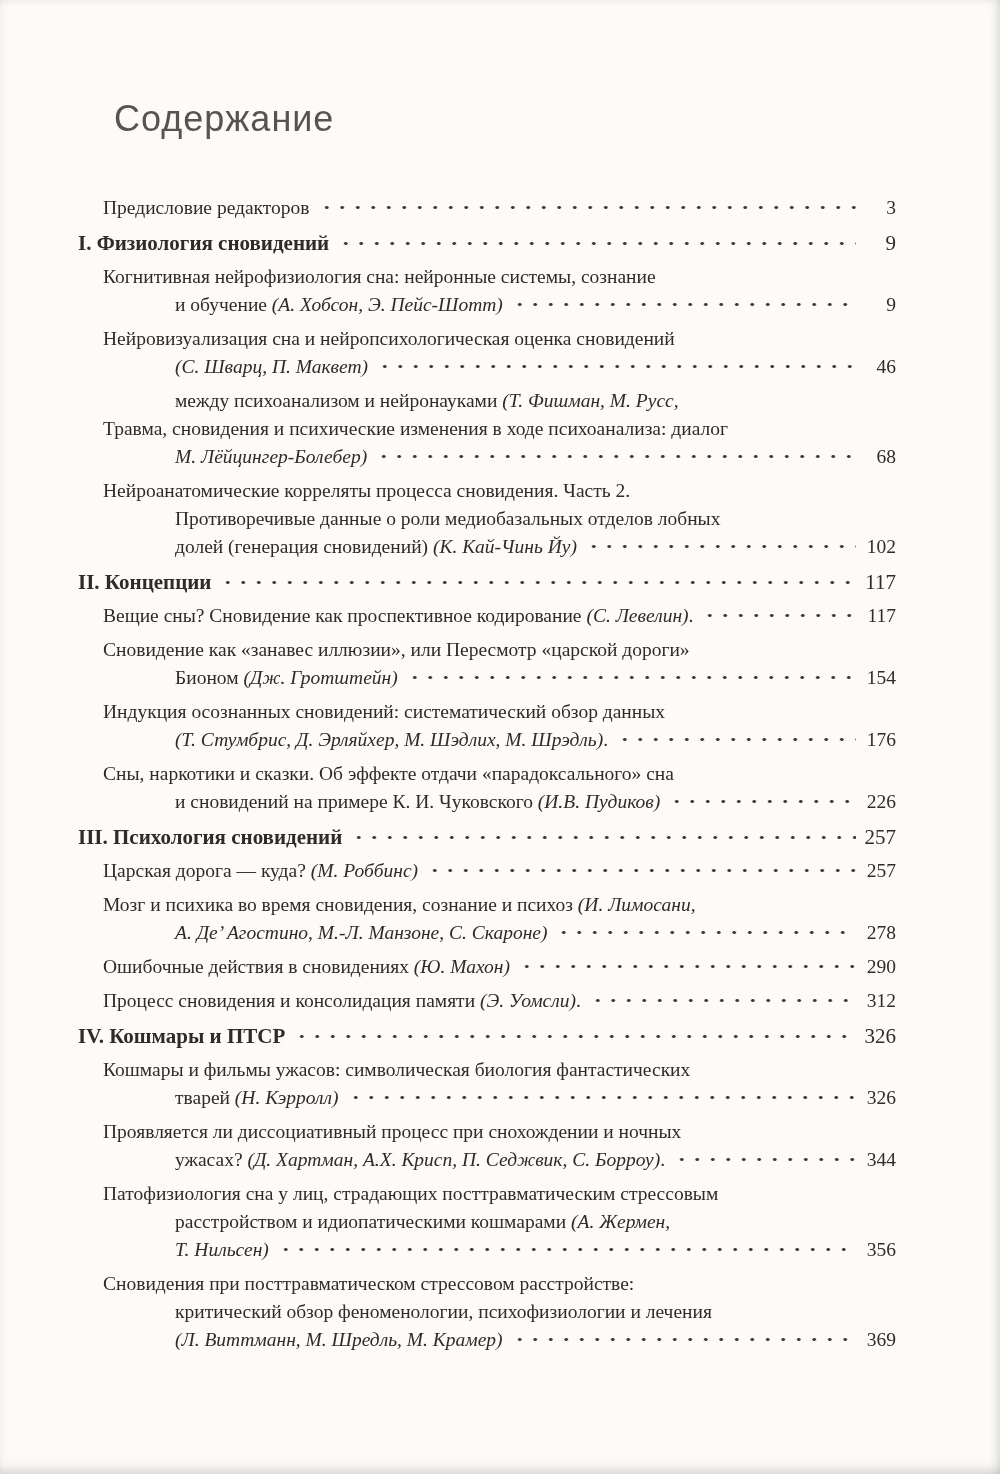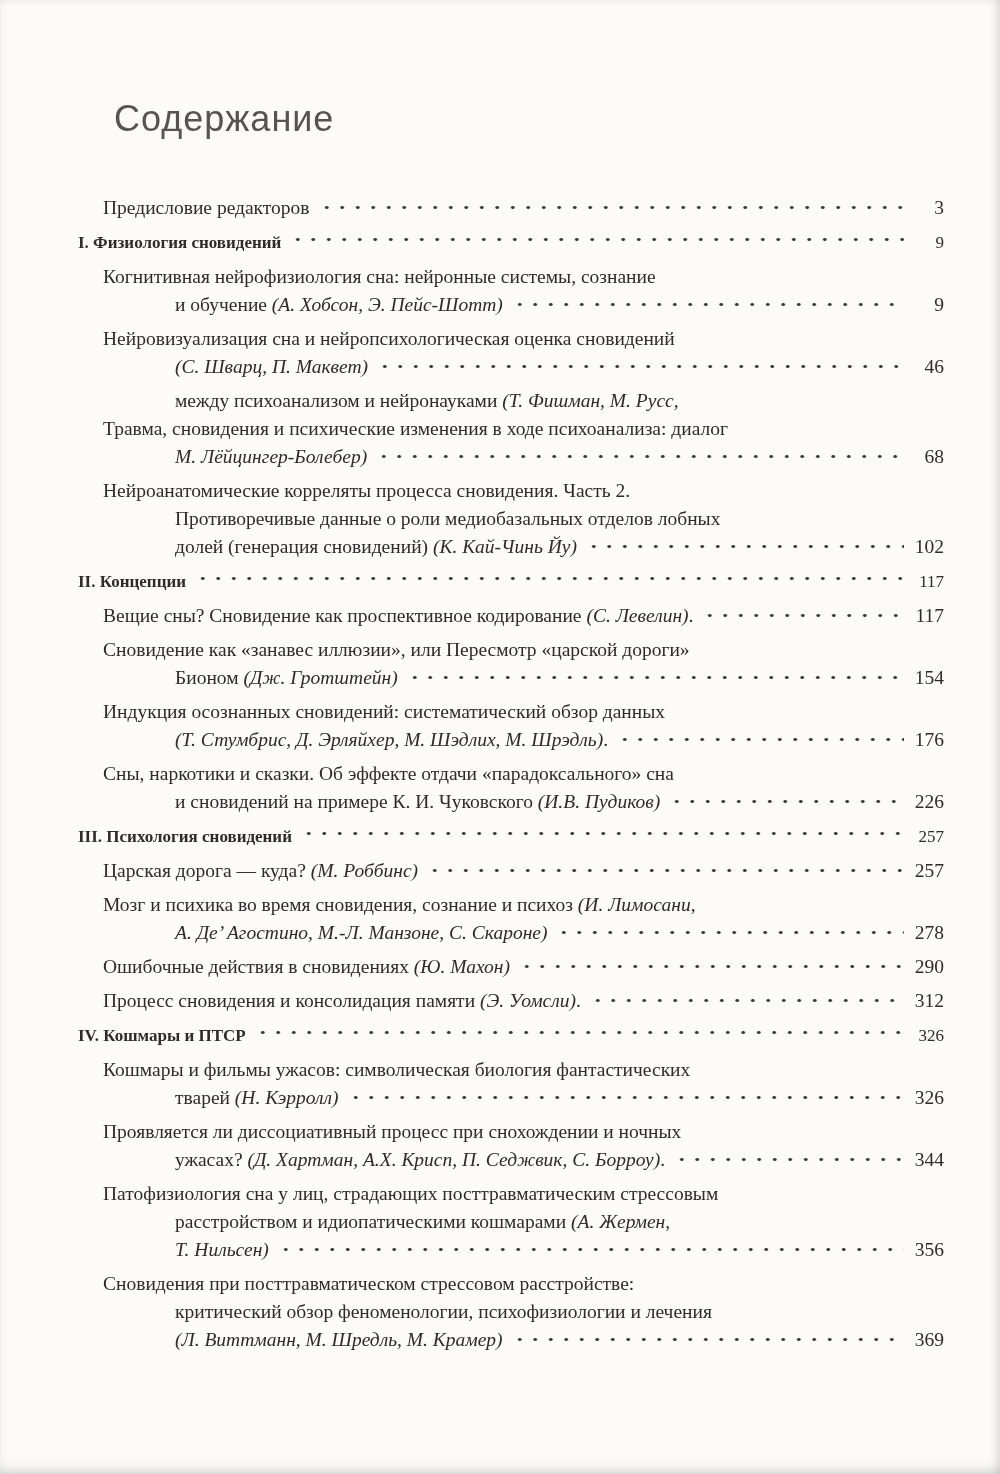--- a/index.html
+++ b/index.html
@@ -12,21 +12,21 @@
   body {
     background: #fcfbf8;
     font-family: "Liberation Serif", "DejaVu Serif", serif;
     color: #2e2b28;
   }
   .page {
     position: relative;
     width: 1000px;
     height: 1474px;
     box-sizing: border-box;
-    padding: 98px 56px 0 78px;
+    padding: 98px 104px 0 78px;
     background: #fcfbf8;
     box-shadow: inset -6px 0 12px -5px rgba(60,55,50,0.18),
                 inset 0 -8px 14px -6px rgba(60,55,50,0.22),
                 inset 0 4px 8px -6px rgba(60,55,50,0.10);
   }
   .doc-title {
     font-family: "Liberation Sans", "DejaVu Sans", sans-serif;
     font-weight: 400;
     font-size: 36px;
     letter-spacing: 1px;
@@ -37,21 +37,21 @@
     font-size: 19.5px;
     line-height: 28px;
   }
   .entry {
     margin: 0 0 6px 25px;
   }
   .entry.section {
     margin-left: 0;
     margin-top: 7px;
     font-weight: bold;
-    font-size: 17px;
+    font-size: 21px;
   }
   .line { }
   .line.cont {
     margin-left: 72px;
   }
   .line.last {
     display: flex;
     align-items: flex-start;
   }
   .line-text .it {

